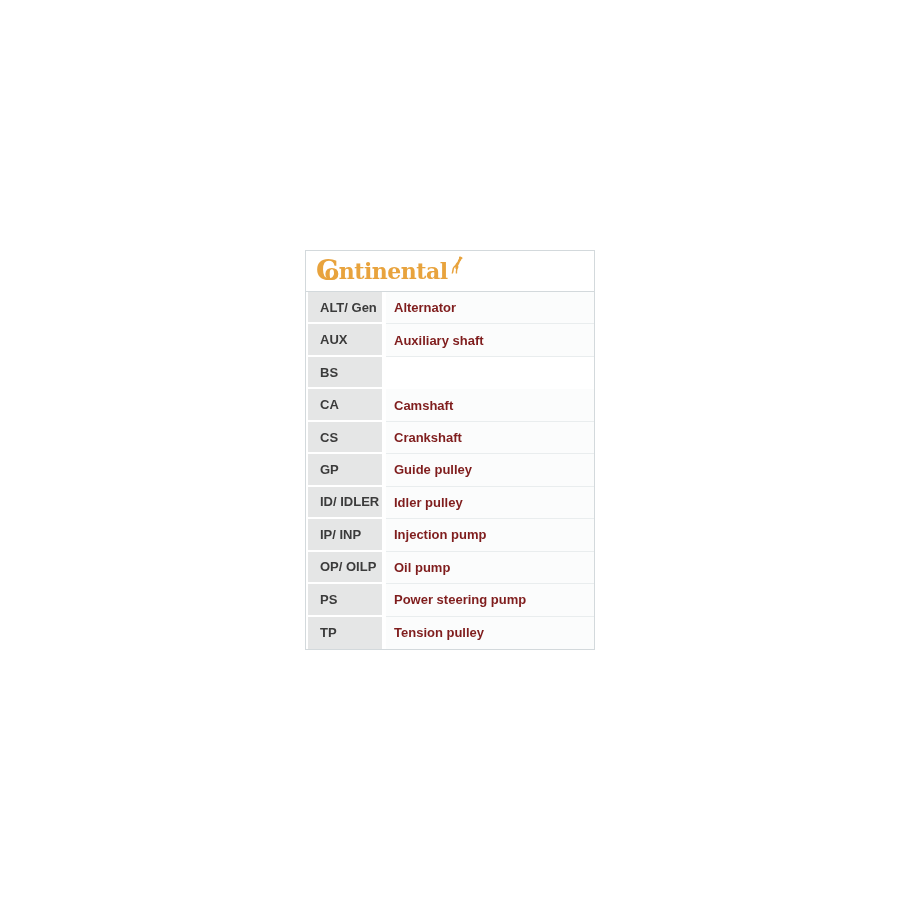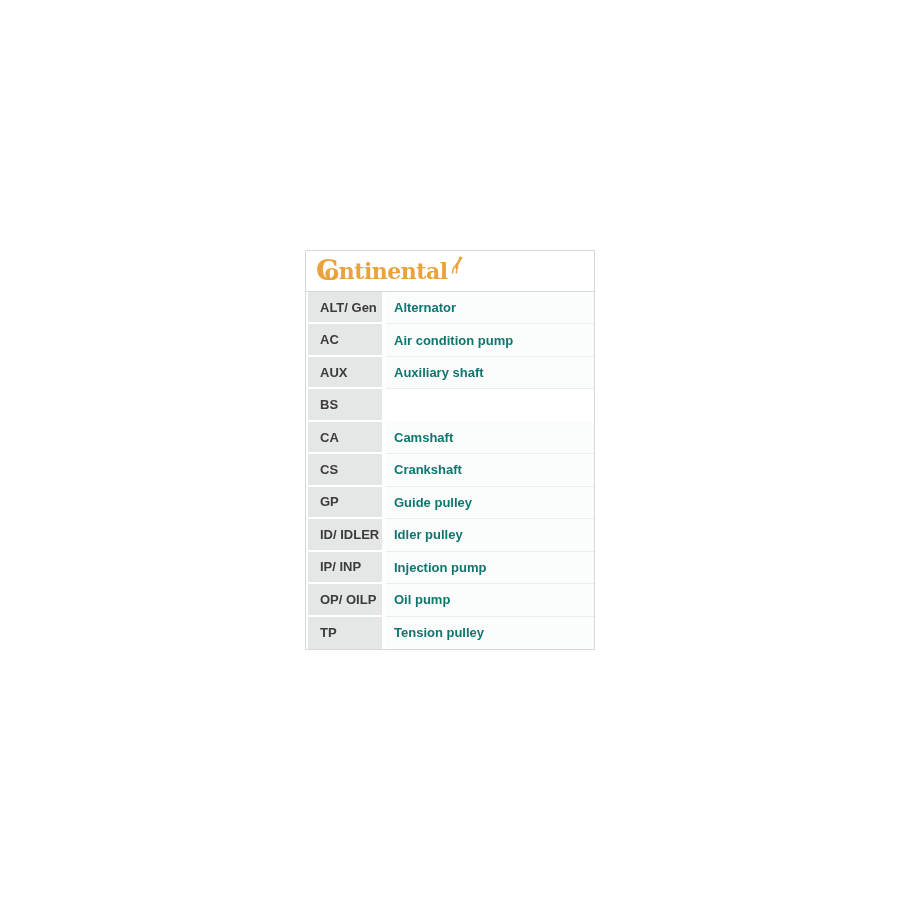--- a/index.html
+++ b/index.html
@@ -99,21 +99,21 @@
   .cell-desc {
     flex: 1;
     box-sizing: border-box;
     background: #fbfcfc;
     border-bottom: 1px solid #e9edee;
     display: flex;
     align-items: center;
     padding-left: 8px;
     font-weight: 700;
     font-size: 13px;
-    color: #0f766e;
+    color: #7f1d1d;
     white-space: nowrap;
   }
   .t-row:last-child .cell-abbr { border-bottom: none; }
   .t-row:last-child .cell-desc { border-bottom: none; }
 </style>
 </head>
 <body>
 
 <div class="canvas">
   <div class="legend-table">
@@ -127,25 +127,20 @@
           <path fill="#e8a33d" d="M13.2 1.2 C14.4 0.4 15.8 0.6 16.4 1.6 C17.6 1.8 18.2 2.8 17.8 3.8 L16.6 4.4 C16.2 6.0 15.2 7.0 14.2 8.2 C13.6 10.4 12.8 12.2 11.6 13.8 C12.4 15.6 12.0 17.6 10.8 19.2 C10.4 21.2 10.0 23.2 10.2 25.4 L8.2 25.4 C8.0 23.4 8.2 21.4 8.6 19.6 C7.6 18.4 7.4 17.0 7.8 15.6 C6.6 16.6 5.6 18.0 5.4 19.8 C5.2 21.6 4.8 23.6 4.2 25.4 L2.2 25.4 C2.8 23.2 3.0 21.0 3.4 18.8 C3.8 16.4 5.2 14.6 7.2 13.2 C8.2 11.4 9.4 9.8 10.8 8.4 C11.2 6.6 12.0 5.0 13.0 3.6 C12.8 2.8 12.8 1.8 13.2 1.2 Z"></path>
         </svg>
       </div>
     </div>
 
     <div class="t-body">
       <div class="t-row">
         <div class="cell-abbr">ALT/ Gen</div>
         <div class="cell-gap"></div>
         <div class="cell-desc">Alternator</div>
-      </div>
-      <div class="t-row">
-        <div class="cell-abbr">AC</div>
-        <div class="cell-gap"></div>
-        <div class="cell-desc">Air condition pump</div>
       </div>
       <div class="t-row">
         <div class="cell-abbr">AUX</div>
         <div class="cell-gap"></div>
         <div class="cell-desc">Auxiliary shaft</div>
       </div>
       <div class="t-row">
         <div class="cell-abbr">BS</div>
         <div class="cell-gap"></div>
       </div>
@@ -173,20 +168,25 @@
         <div class="cell-abbr">IP/ INP</div>
         <div class="cell-gap"></div>
         <div class="cell-desc">Injection pump</div>
       </div>
       <div class="t-row">
         <div class="cell-abbr">OP/ OILP</div>
         <div class="cell-gap"></div>
         <div class="cell-desc">Oil pump</div>
       </div>
       <div class="t-row">
+        <div class="cell-abbr">PS</div>
+        <div class="cell-gap"></div>
+        <div class="cell-desc">Power steering pump</div>
+      </div>
+      <div class="t-row">
         <div class="cell-abbr">TP</div>
         <div class="cell-gap"></div>
         <div class="cell-desc">Tension pulley</div>
       </div>
     </div>
 
   </div>
 </div>
 
 </body></html>

